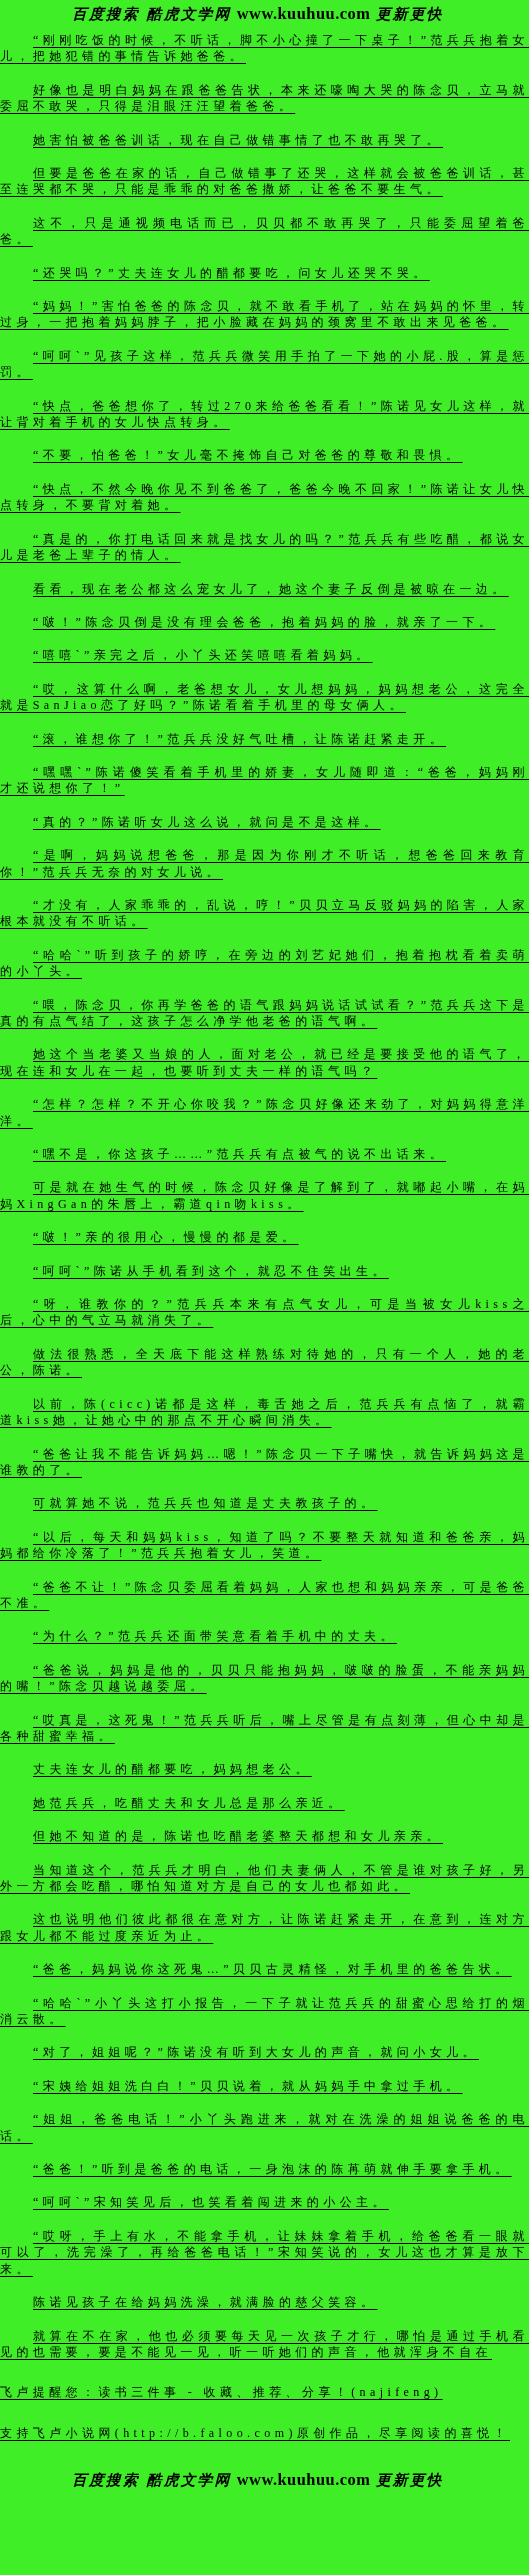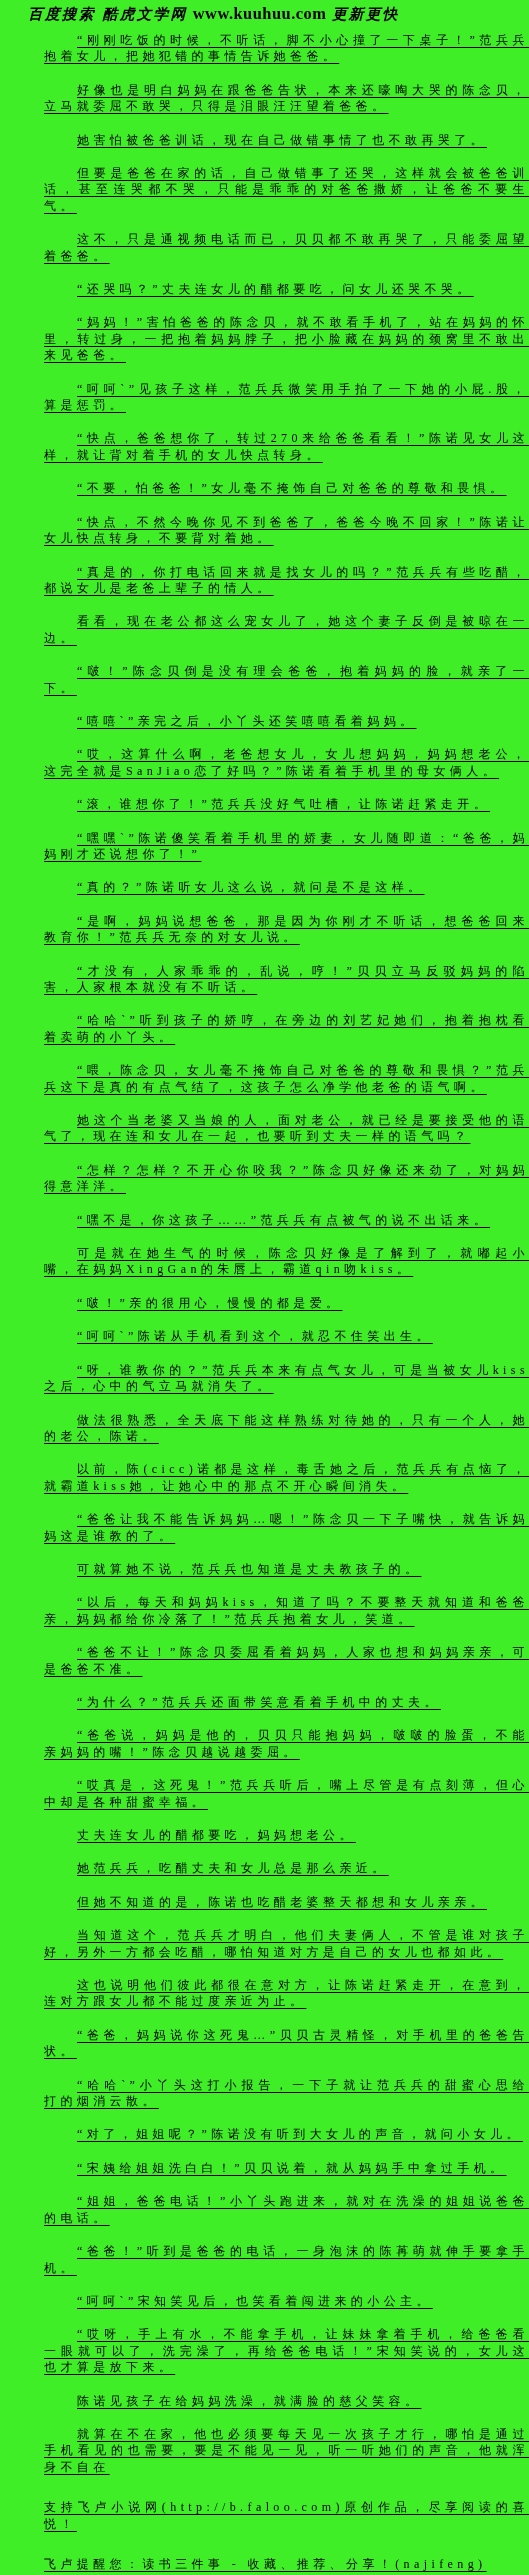--- a/index.html
+++ b/index.html
@@ -10,20 +10,21 @@
   body {
     width: 529px;
     color: #000000;
     font-family: "Liberation Serif", "DejaVu Serif", serif;
   }
   
   .banner {
     padding: 4.4px 0 0 28px;
     white-space: nowrap;
     color: #000;
+    margin-left: 44px;
   }
   .banner .calli {
     font-family: "DejaVu Serif", serif;
     font-style: italic;
     font-weight: 700;
     font-size: 14.7px;
     letter-spacing: 2.2px;
   }
   .banner .url {
     font-family: "Liberation Serif", serif;
@@ -32,21 +33,20 @@
     letter-spacing: 0.5px;
     padding: 0 3.3px;
   }
   .banner.bottom {
     margin-top: 24px;
     padding-bottom: 4.4px;
   }
   
   .content {
     margin-top: 7.6px;
-    margin-left: 44px;
   }
   p.para {
     margin: 0 0 17px 0;
     font-size: 12px;
     line-height: 16.4px;
     letter-spacing: 4.4px;
     text-align: justify;
     text-indent: 33px;
     text-decoration: underline;
     text-decoration-thickness: 0.5px;
@@ -85,21 +85,21 @@
       <p class="para">看看，现在老公都这么宠女儿了，她这个妻子反倒是被晾在一边。</p>
       <p class="para">“啵！”陈念贝倒是没有理会爸爸，抱着妈妈的脸，就亲了一下。</p>
       <p class="para">“嘻嘻`”亲完之后，小丫头还笑嘻嘻看着妈妈。</p>
       <p class="para">“哎，这算什么啊，老爸想女儿，女儿想妈妈，妈妈想老公，这完全就是SanJiao恋了好吗？”陈诺看着手机里的母女俩人。</p>
       <p class="para">“滚，谁想你了！”范兵兵没好气吐槽，让陈诺赶紧走开。</p>
       <p class="para">“嘿嘿`”陈诺傻笑看着手机里的娇妻，女儿随即道：“爸爸，妈妈刚才还说想你了！”</p>
       <p class="para">“真的？”陈诺听女儿这么说，就问是不是这样。</p>
       <p class="para">“是啊，妈妈说想爸爸，那是因为你刚才不听话，想爸爸回来教育你！”范兵兵无奈的对女儿说。</p>
       <p class="para">“才没有，人家乖乖的，乱说，哼！”贝贝立马反驳妈妈的陷害，人家根本就没有不听话。</p>
       <p class="para">“哈哈`”听到孩子的娇哼，在旁边的刘艺妃她们，抱着抱枕看着卖萌的小丫头。</p>
-      <p class="para">“喂，陈念贝，女儿毫不掩饰自己对爸爸的尊敬和畏惧？”范兵兵这下是真的有点气结了，这孩子怎么净学他老爸的语气啊。</p>
+      <p class="para">“喂，陈念贝，你再学爸爸的语气跟妈妈说话试试看？”范兵兵这下是真的有点气结了，这孩子怎么净学他老爸的语气啊。</p>
       <p class="para">她这个当老婆又当娘的人，面对老公，就已经是要接受他的语气了，现在连和女儿在一起，也要听到丈夫一样的语气吗？</p>
       <p class="para">“怎样？怎样？不开心你咬我？”陈念贝好像还来劲了，对妈妈得意洋洋。</p>
       <p class="para">“嘿不是，你这孩子……”范兵兵有点被气的说不出话来。</p>
       <p class="para">可是就在她生气的时候，陈念贝好像是了解到了，就嘟起小嘴，在妈妈XingGan的朱唇上，霸道qin吻kiss。</p>
       <p class="para">“啵！”亲的很用心，慢慢的都是爱。</p>
       <p class="para">“呵呵`”陈诺从手机看到这个，就忍不住笑出生。</p>
       <p class="para">“呀，谁教你的？”范兵兵本来有点气女儿，可是当被女儿kiss之后，心中的气立马就消失了。</p>
       <p class="para">做法很熟悉，全天底下能这样熟练对待她的，只有一个人，她的老公，陈诺。</p>
       <p class="para">以前，陈(cicc)诺都是这样，毒舌她之后，范兵兵有点恼了，就霸道kiss她，让她心中的那点不开心瞬间消失。</p>
       <p class="para">“爸爸让我不能告诉妈妈…嗯！”陈念贝一下子嘴快，就告诉妈妈这是谁教的了。</p>
@@ -120,22 +120,22 @@
       <p class="para">“宋姨给姐姐洗白白！”贝贝说着，就从妈妈手中拿过手机。</p>
       <p class="para">“姐姐，爸爸电话！”小丫头跑进来，就对在洗澡的姐姐说爸爸的电话。</p>
       <p class="para">“爸爸！”听到是爸爸的电话，一身泡沫的陈苒萌就伸手要拿手机。</p>
       <p class="para">“呵呵`”宋知笑见后，也笑看着闯进来的小公主。</p>
       <p class="para">“哎呀，手上有水，不能拿手机，让妹妹拿着手机，给爸爸看一眼就可以了，洗完澡了，再给爸爸电话！”宋知笑说的，女儿这也才算是放下来。</p>
       <p class="para">陈诺见孩子在给妈妈洗澡，就满脸的慈父笑容。</p>
       <p class="para">就算在不在家，他也必须要每天见一次孩子才行，哪怕是通过手机看见的也需要，要是不能见一见，听一听她们的声音，他就浑身不自在</p>
     </div>
 
   <div class="notes">
+      <p class="para">飞卢提醒您：读书三件事 - 收藏、推荐、分享！(najifeng)</p>
       <p class="para">支持飞卢小说网(http://b.faloo.com)原创作品，尽享阅读的喜悦！</p>
-      <p class="para">飞卢提醒您：读书三件事 - 收藏、推荐、分享！(najifeng)</p>
     </div>
 </div>
 
 <div class="banner bottom">
   <span class="calli">百度搜索 酷虎文学网</span>
   <span class="url">www.kuuhuu.com</span>
   <span class="calli">更新更快</span>
 </div>
 
 

